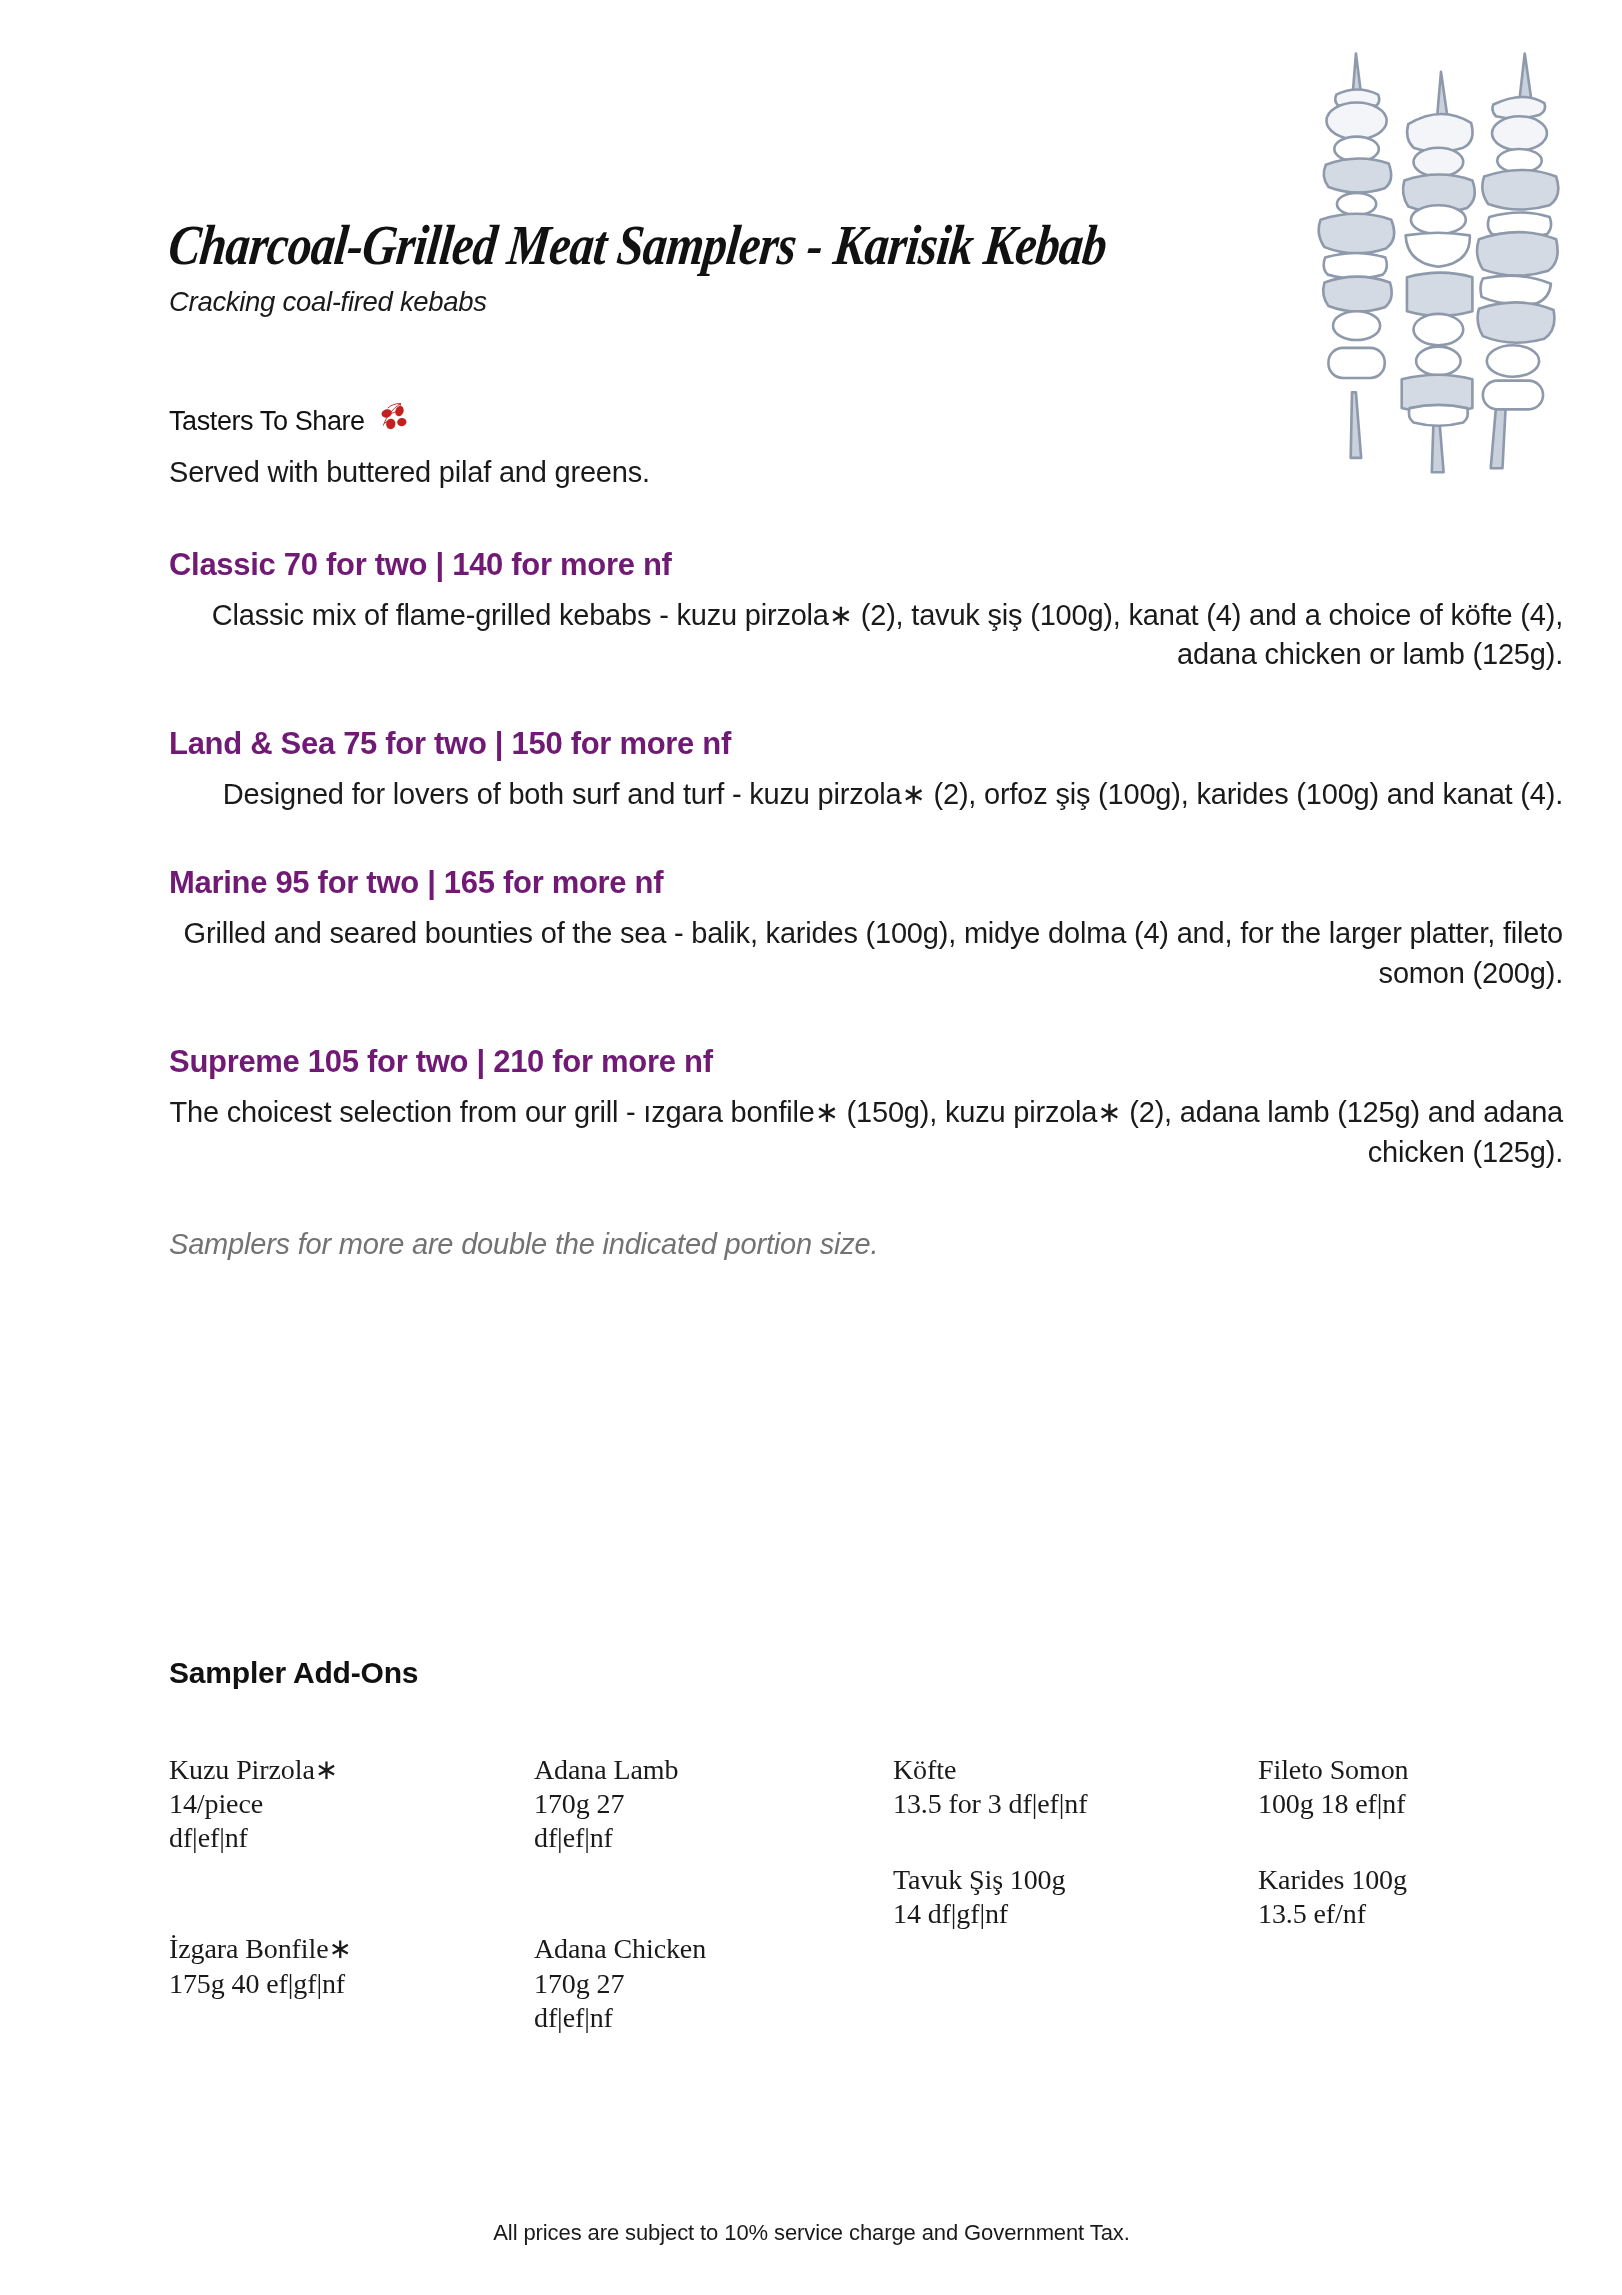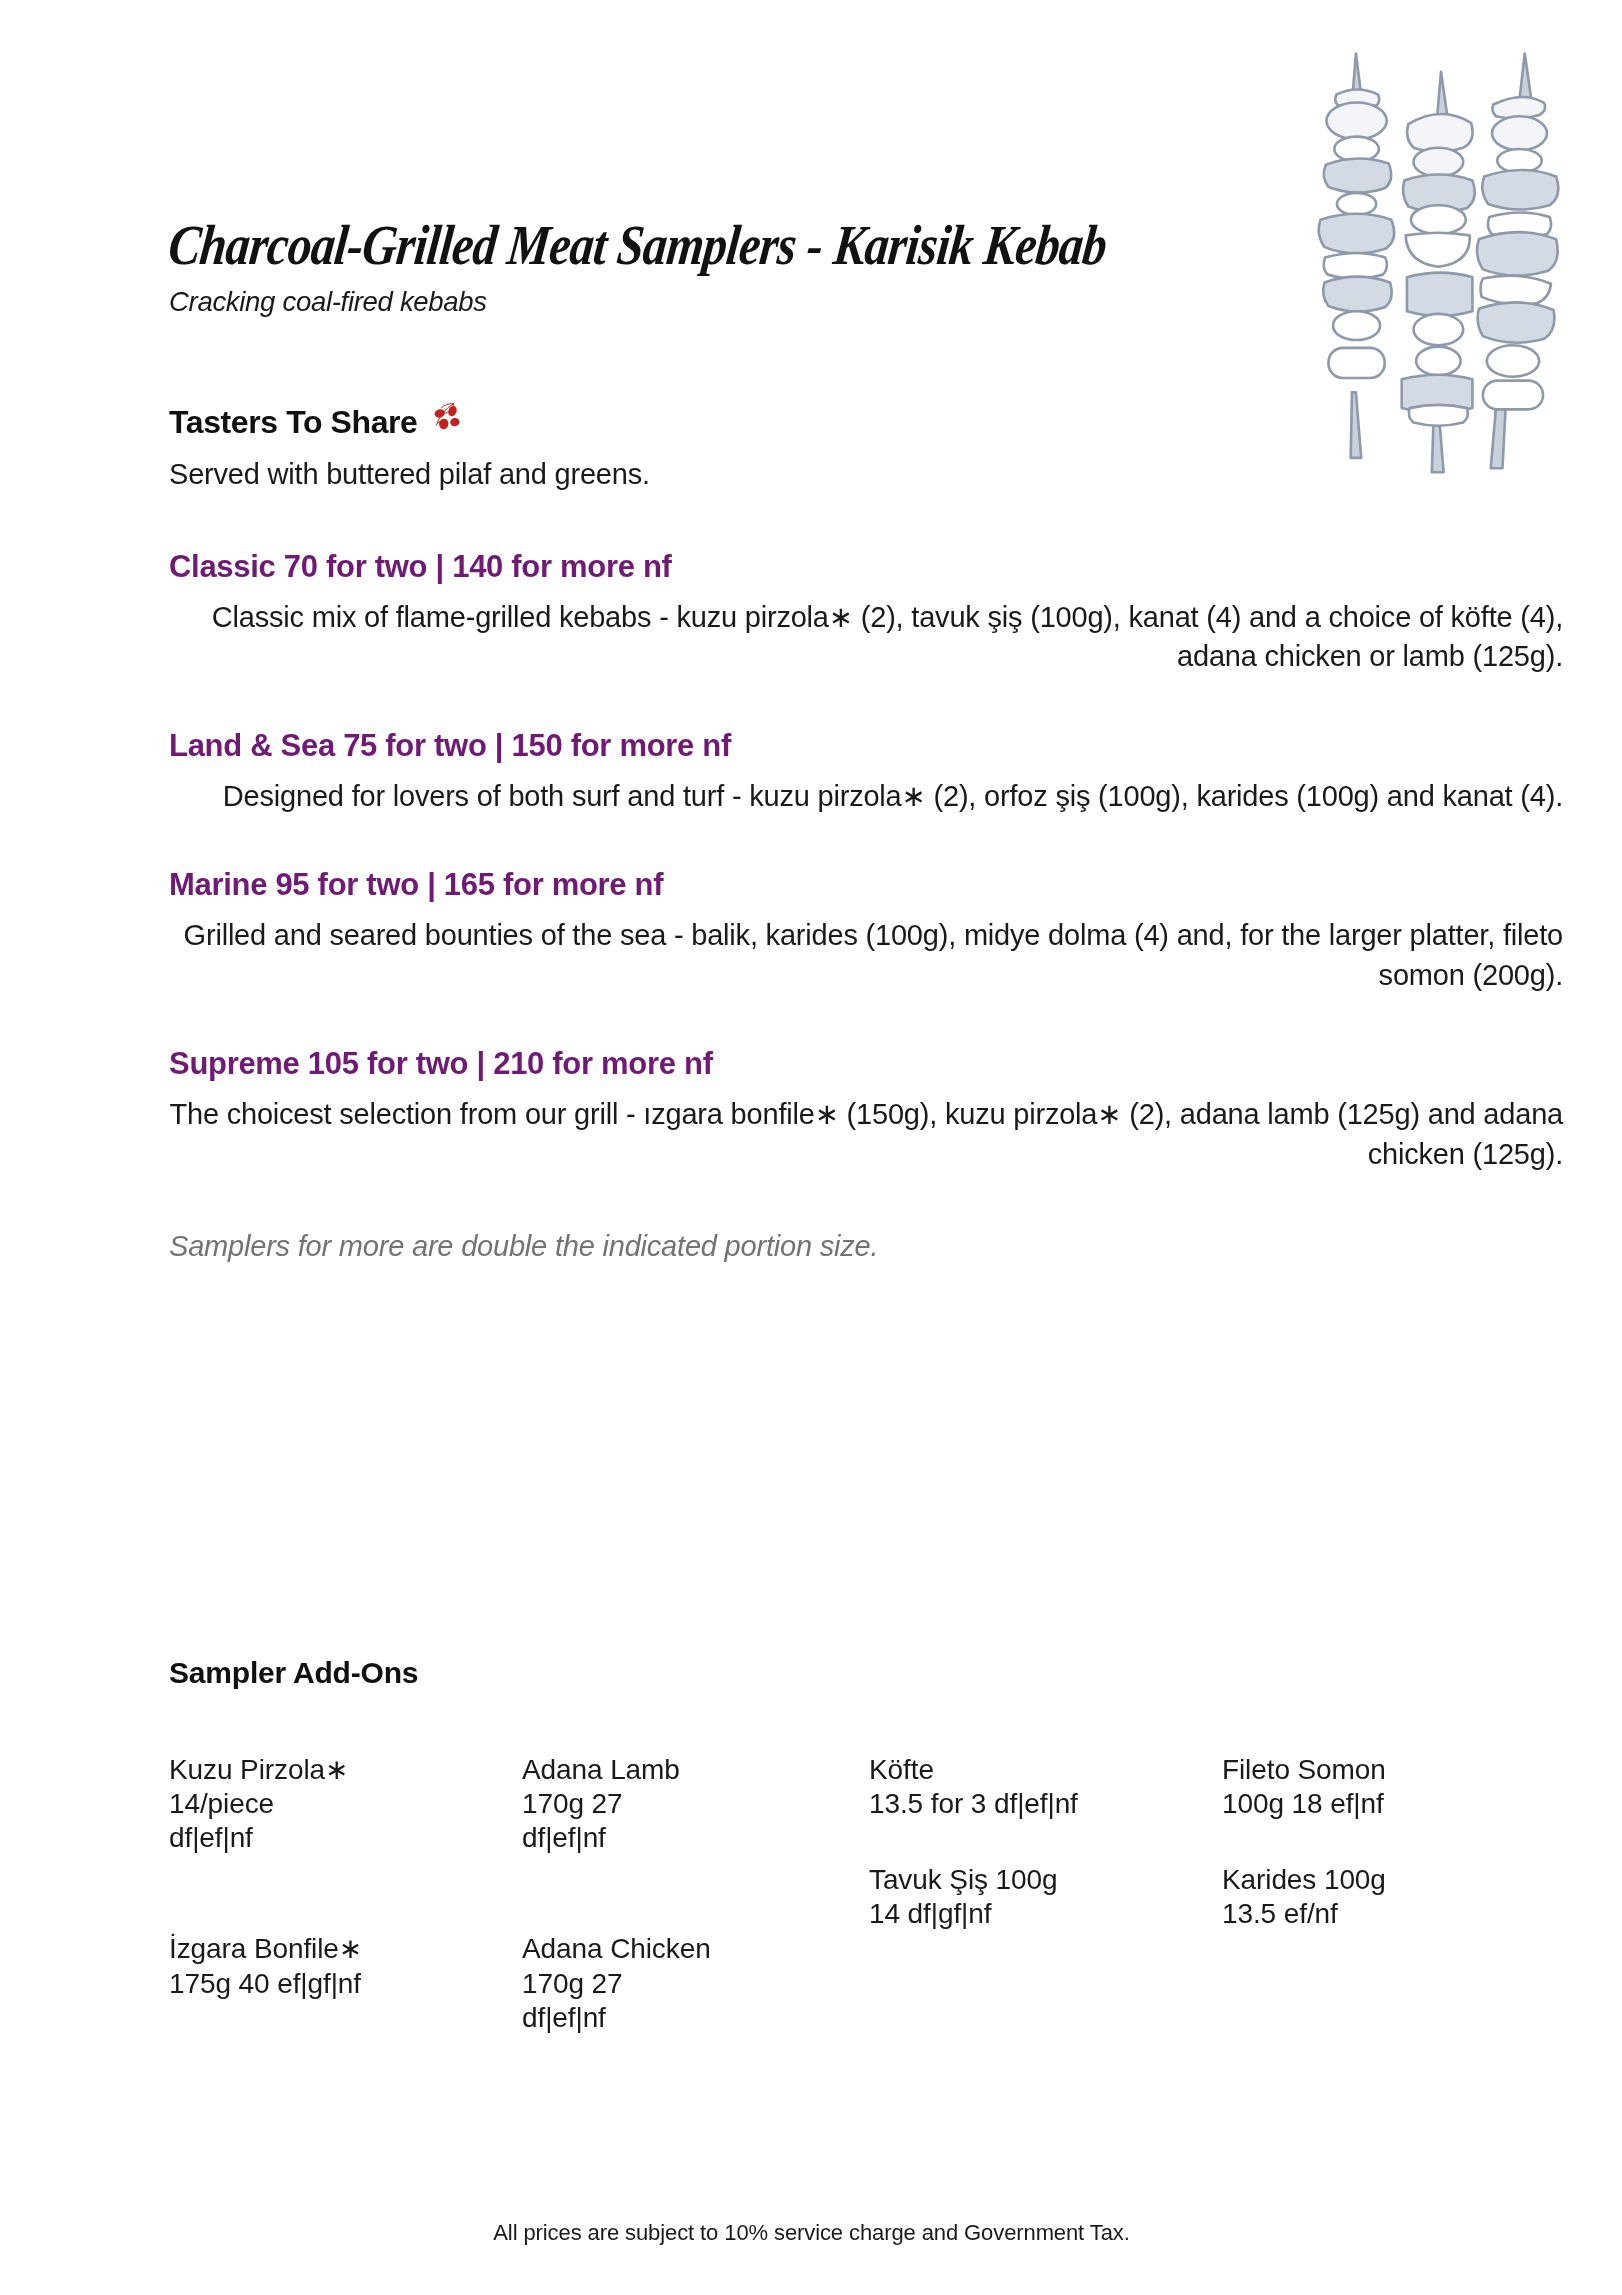--- a/index.html
+++ b/index.html
@@ -64,26 +64,27 @@
 
   
   .content {
     position: absolute;
     left: 169px;
     top: 404px;
     width: 1394px;
   }
 
   .group-heading {
-    font-size: 32px;
-    font-weight: 700;
+    font-size: 27px;
+    font-weight: 400;
     color: #111111;
     margin: 0;
     letter-spacing: -0.4px;
     display: flex;
+    align-items: center;
     gap: 10.5px;
   }
   .group-sub {
     font-size: 29px;
     font-weight: 400;
     color: #1a1a1a;
     margin: 17px 0 0 0;
     letter-spacing: -0.2px;
   }
 
@@ -132,21 +133,22 @@
     font-size: 30px;
     font-weight: 700;
     color: #111111;
     margin: 0 0 63px 0;
     letter-spacing: -0.2px;
     width: 1073px;
   }
   .addons-grid {
     display: grid;
     grid-template-columns: 353px 347px 353px 340px;
-    column-gap: 0;
+    column-gap: 12px;
+    font-family: Liberation Serif, serif;
   }
   .addons-col { display: flex; flex-direction: column; }
   .addon-entry { margin-bottom: 0; }
   .addon-line {
     font-size: 28px;
     font-weight: 300;
     line-height: 1.22;
     color: #1a1a1a;
     letter-spacing: -0.1px;
     white-space: nowrap;

